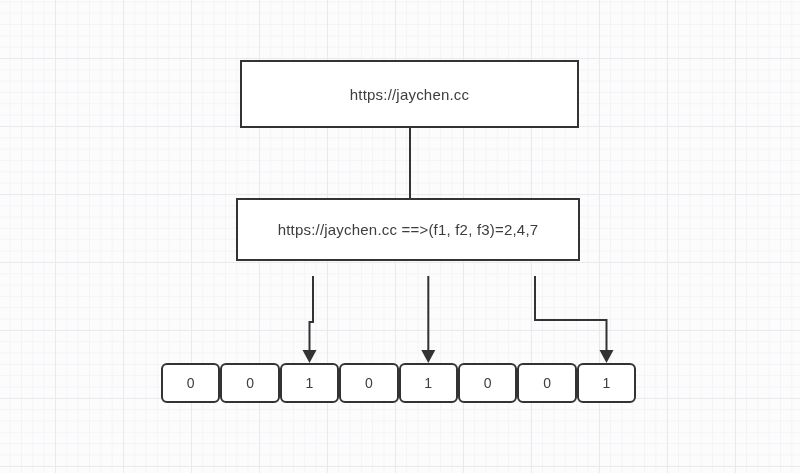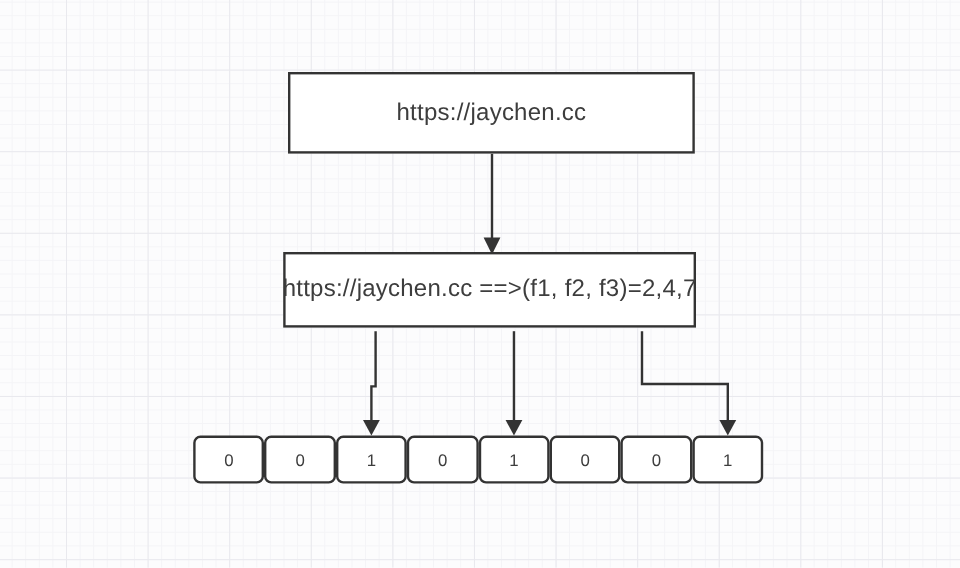--- a/index.html
+++ b/index.html
@@ -21,26 +21,26 @@
   .canvas { position: absolute; left: 0; top: 0; width: 800px; height: 473px; }
   .node {
     position: absolute;
     box-sizing: border-box;
     background: #ffffff;
     border: 2px solid #333333;
     display: flex;
     align-items: center;
     justify-content: center;
     color: #3d3d3d;
-    font-size: 20px;
+    font-size: 15px;
     letter-spacing: 0.2px;
     white-space: nowrap;
   }
   .node-url  { left: 240px; top: 60px;  width: 339px; height: 68px; }
-  .node-hash { left: 236px; top: 210px; width: 344px; height: 63px; }
+  .node-hash { left: 236px; top: 198px; width: 344px; height: 63px; }
   .bit-row {
     position: absolute;
     left: 161px;
     top: 363px;
     display: flex;
   }
   .bit-cell {
     box-sizing: border-box;
     width: 59.4px;
     height: 40px;

